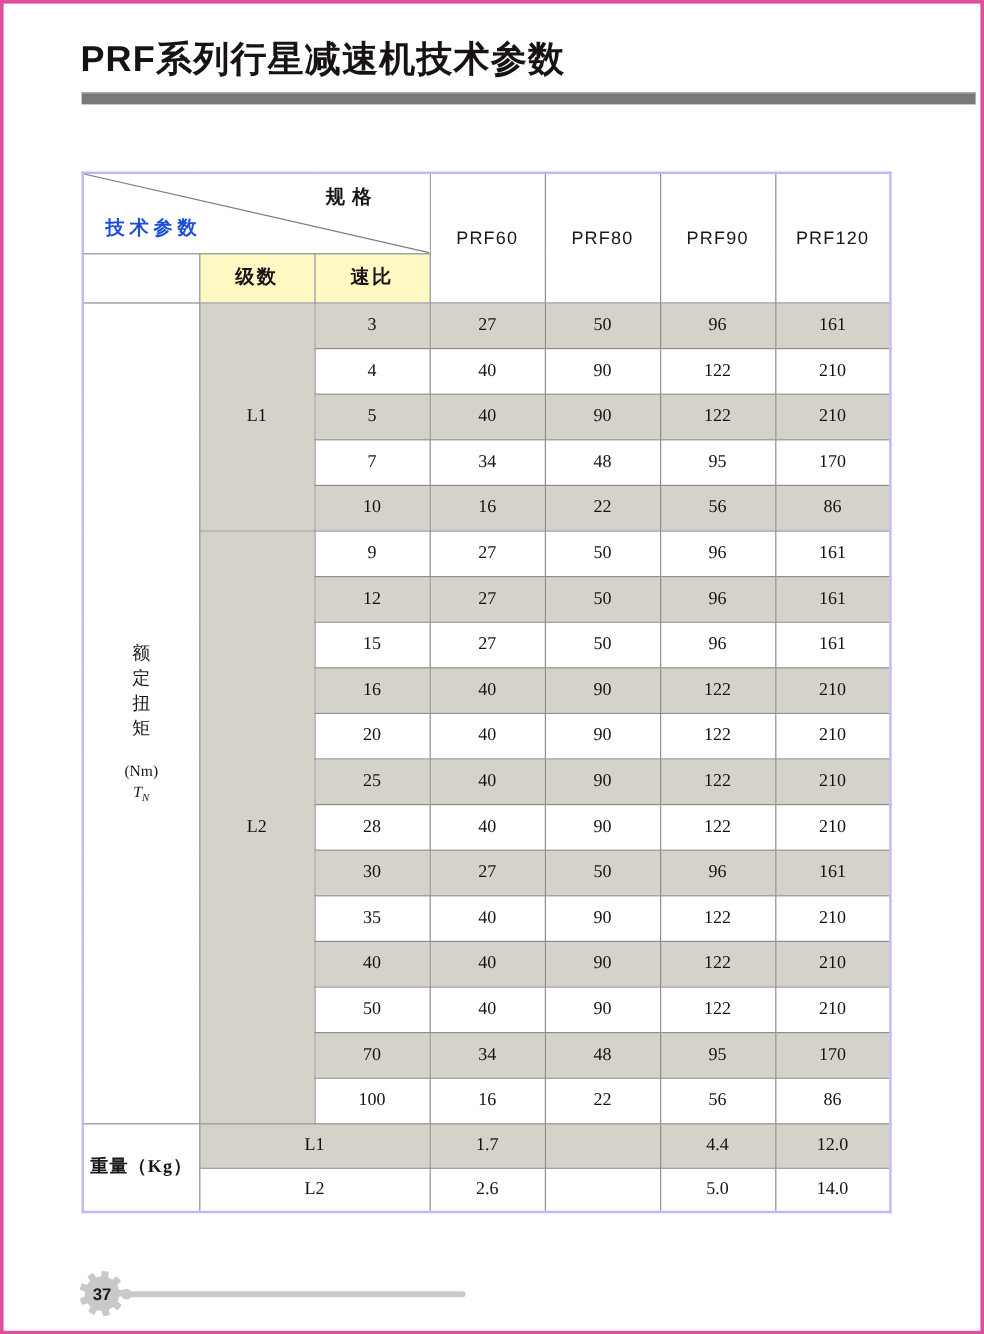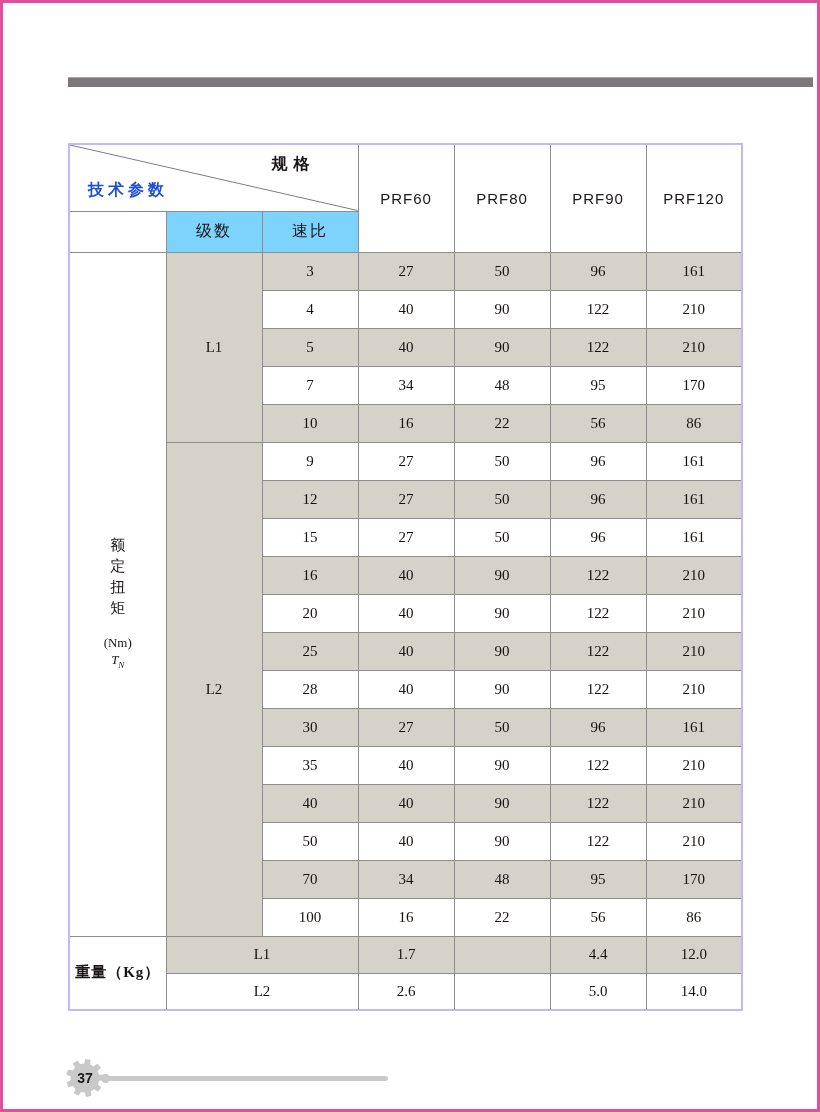--- a/index.html
+++ b/index.html
@@ -42,21 +42,21 @@
   }
   .corner-bl {
     position:absolute; bottom:10px; left:18px;
     font-size:16px; font-weight:bold; letter-spacing:4px; color:#1d4ed8;
   }
   th.model {
     background:#fff; font-weight:normal; font-size:15px; letter-spacing:1px;
     font-family:"Liberation Sans", sans-serif;
   }
   th.blank { background:#fff; }
-  th.sub { background:#7dd3fc; font-size:16px; font-weight:normal; letter-spacing:2px; }
+  th.sub { background:#fef9c3; font-size:16px; font-weight:bold; letter-spacing:2px; }
 
   td.num { font-family:"Liberation Serif", serif; font-size:15px; color:#17120f; }
   td.shaded { background:#d5d2ca; }
   td.stage-cell { background:#d5d2ca; }
   td.torque-cell { background:#ffffff; }
   .t-vert {
     width:17px; margin:16px auto; word-break:break-all; line-height:1.4;
     font-size:15px; font-family:"Liberation Serif", serif; text-align:center;
   }
   .t-unit { margin-top:3px; font-size:13px; font-family:"Liberation Serif", serif; }
@@ -78,20 +78,21 @@
   .footer-rule {
     position:absolute; left:104px; top:1073px; width:281px; height:5px;
     background:#c9c9c9; border-radius:2.5px;
   }
 </style>
 </head>
 <body>
 
 <div class="page">
 
+  <h1 class="title">PRF系列行星减速机技术参数</h1>
   <div class="title-bar"></div>
 
   <table class="spec">
     <colgroup>
       <col style="width:97px">
         <col style="width:96px">
         <col style="width:96px">
       <col style="width:96px">
         <col style="width:96px">
         <col style="width:96px">

